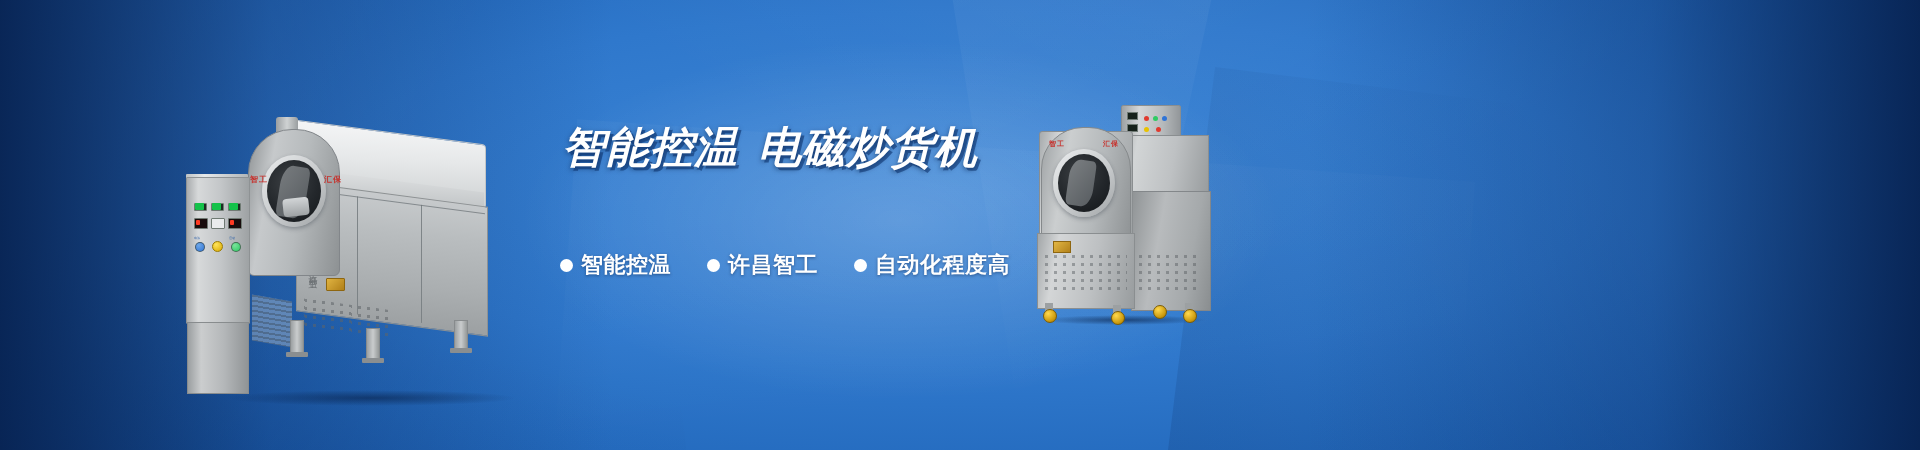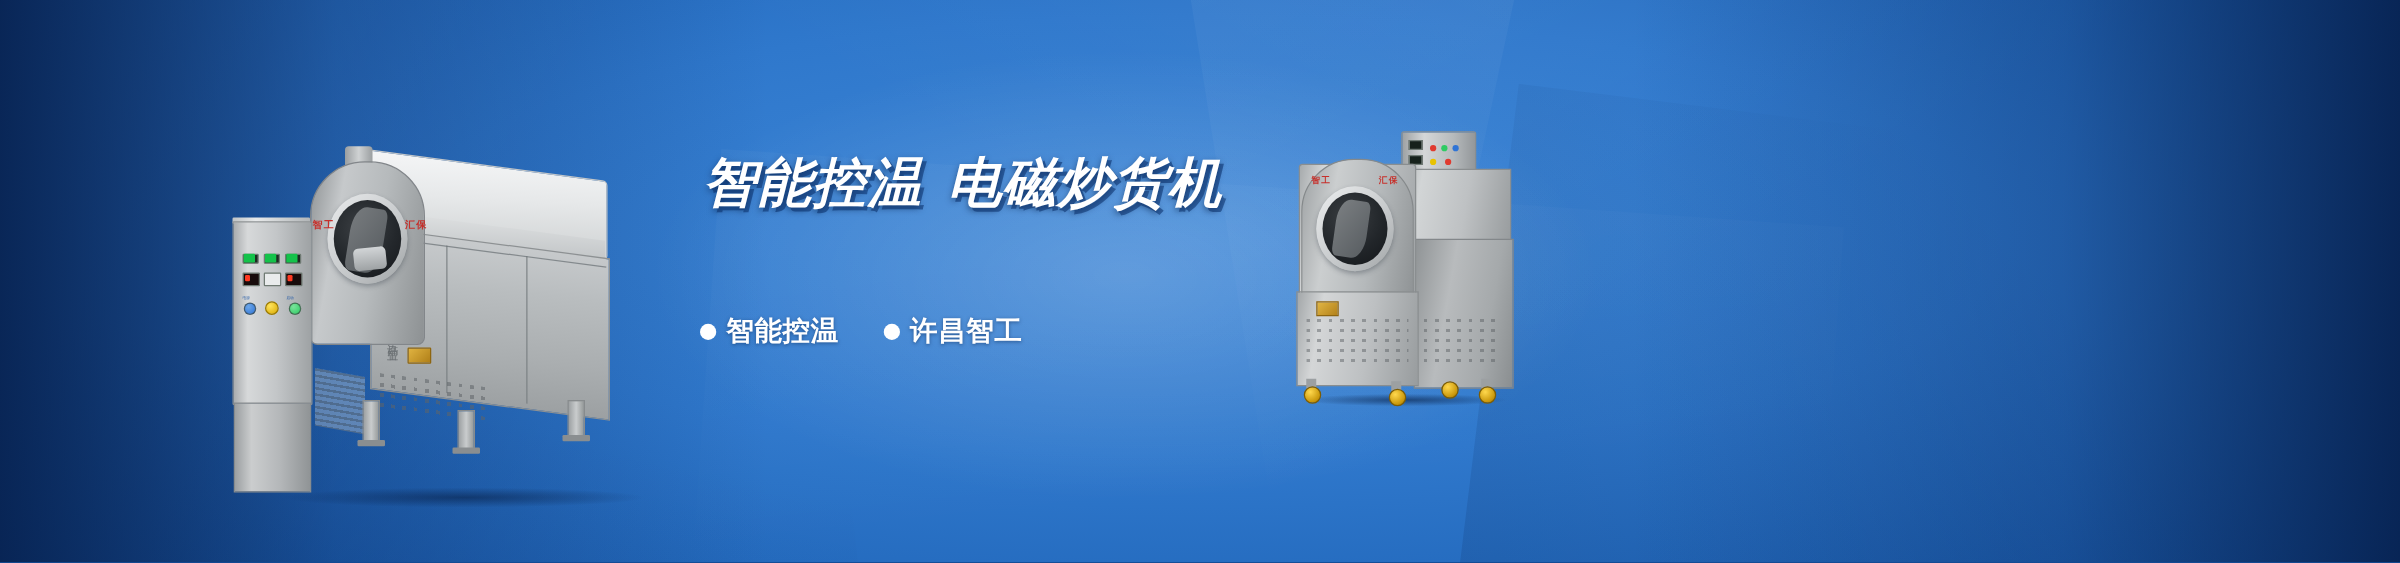--- a/index.html
+++ b/index.html
@@ -311,16 +311,20 @@
 
     <div class="features">
       <div class="feat">
         <span class="dot"></span>
         <span>智能控温</span>
       </div>
       <div class="feat">
         <span class="dot"></span>
         <span>许昌智工</span>
       </div>
+      <div class="feat">
+        <span class="dot"></span>
+        <span>自动化程度高</span>
+      </div>
     </div>
 
   </div>
 </div>
 
 </body></html>

